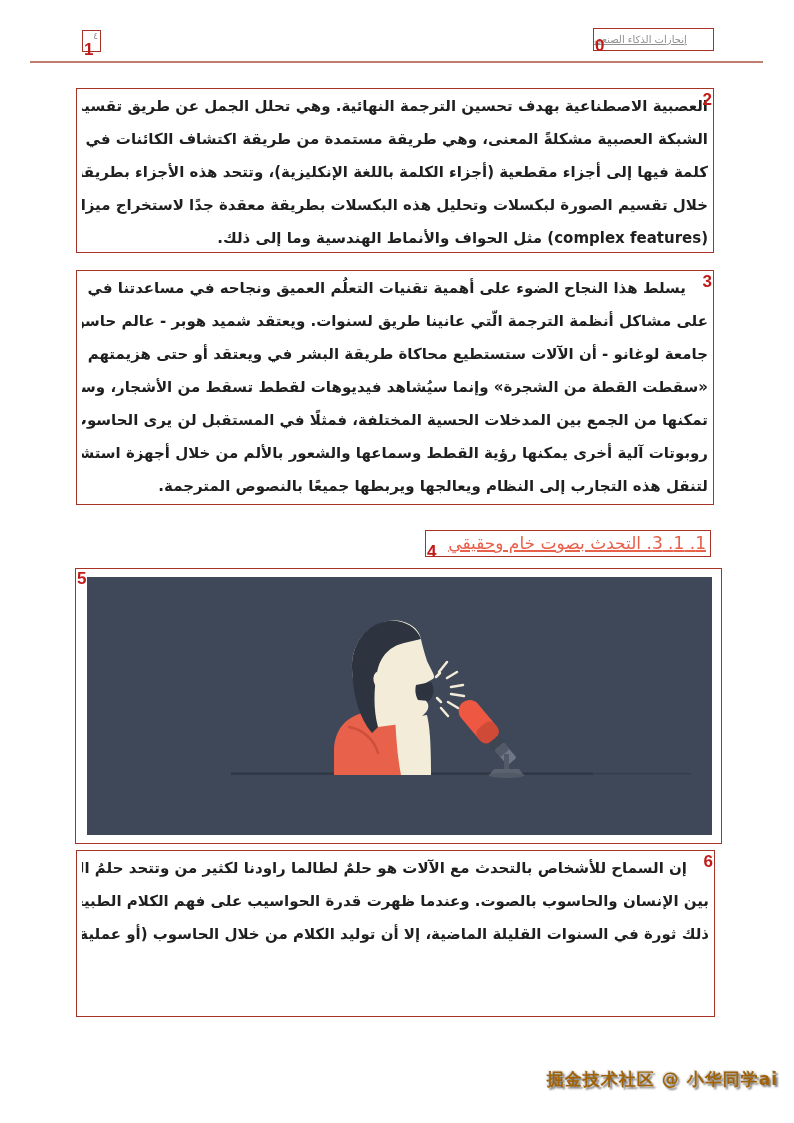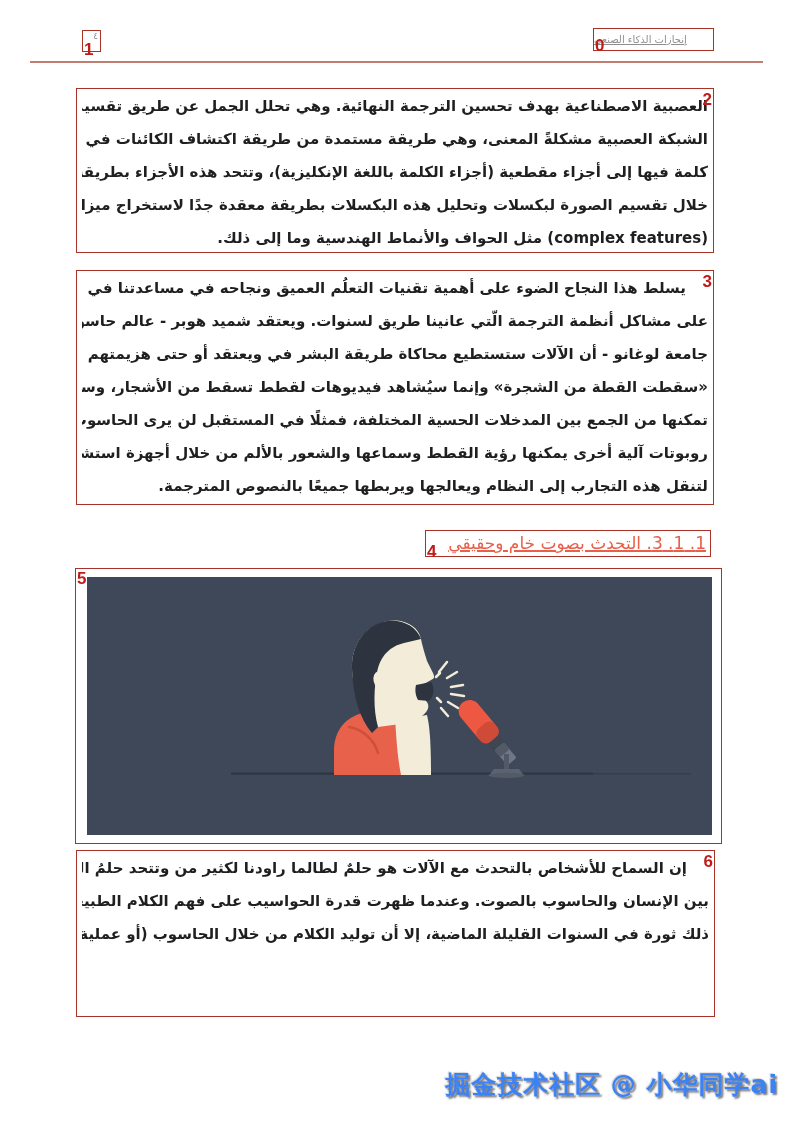--- a/index.html
+++ b/index.html
@@ -33,22 +33,22 @@
   
   .sec-heading{
     direction:rtl;text-align:right;font-size:17px;font-weight:normal;color:#e8604a;
     line-height:25px;padding:0 4px;white-space:nowrap;
     text-decoration:underline;text-decoration-thickness:1.5px;
   }
   
   .figure-wrap{position:absolute;left:11px;top:8px;}
   
   .watermark{
-    position:absolute;top:1068px;right:16px;font-size:25px;font-weight:bold;letter-spacing:1px;
-    color:#3b82f6;
+    position:absolute;top:1068px;right:16px;font-size:17px;font-weight:bold;letter-spacing:1px;
+    color:#a16207;
     text-shadow:2px 2px 2px rgba(105,105,105,0.9), -1px -1px 1px rgba(190,190,190,0.6);
     font-family:"DejaVu Sans",sans-serif;white-space:nowrap;
   }
 </style>
 </head>
 <body>
 
 <div class="abox" style="left:593px;top:28px;width:121px;height:23px;">
   <span class="ann bl">0</span>
   <div class="running-title">إنجازات الذكاء الصنعي</div>

